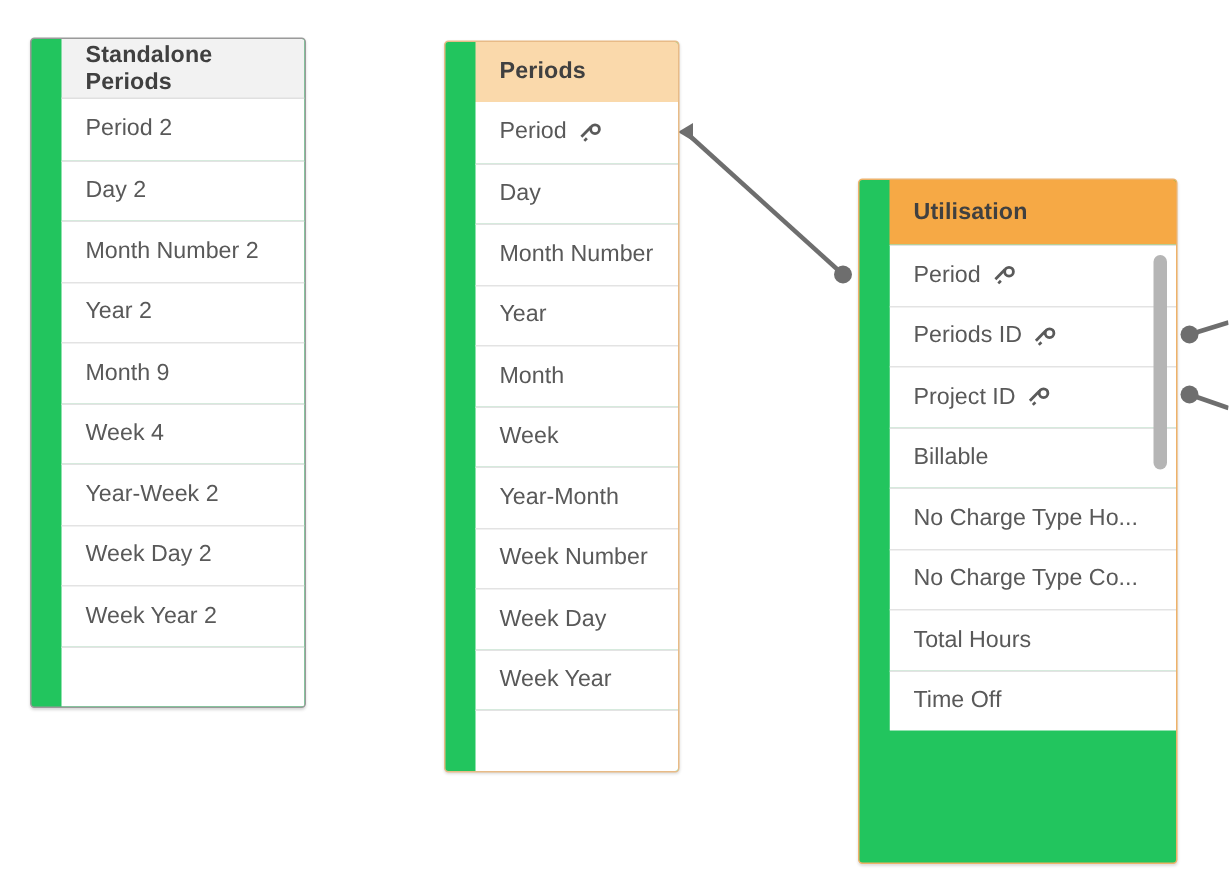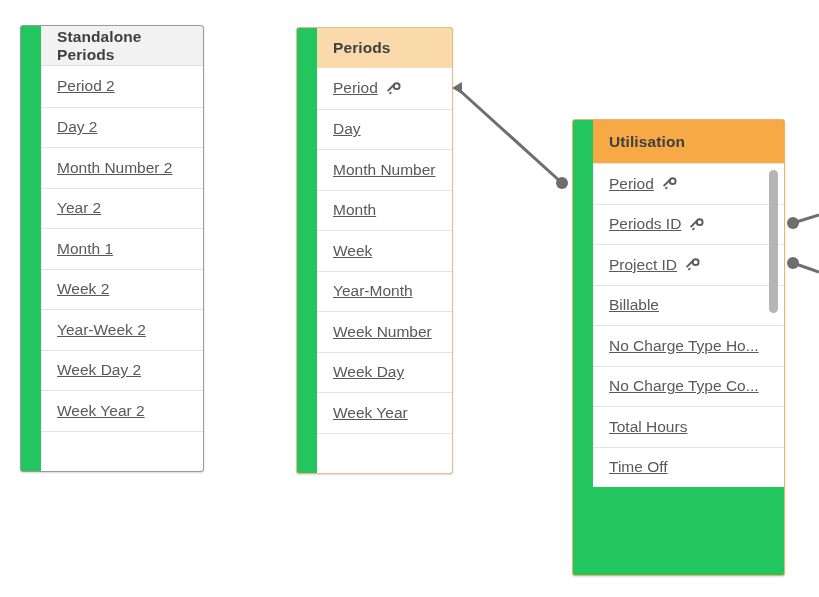--- a/index.html
+++ b/index.html
@@ -66,21 +66,20 @@
     height: 40.5px;
     display: flex;
     align-items: center;
     padding: 0 10px 0 16px;
     font-size: 15.5px;
     color: #595959;
     border-top: 1px solid #e3e3e3;
     background: #ffffff;
     white-space: nowrap;
     overflow: hidden;
-    text-decoration: underline;
   }
   .fld:first-child { border-top: none; }
   .fld.empty { color: transparent; }
 
   .key-ico {
     display: inline-block;
     margin-left: 8px;
     width: 15px;
     height: 15px;
     flex: none;
@@ -176,24 +175,24 @@
         <div class="fld">
           <span>Day 2</span>
         </div>
         <div class="fld">
           <span>Month Number 2</span>
         </div>
         <div class="fld">
           <span>Year 2</span>
         </div>
         <div class="fld">
-          <span>Month 1</span>
-        </div>
-        <div class="fld">
-          <span>Week 2</span>
+          <span>Month 9</span>
+        </div>
+        <div class="fld">
+          <span>Week 4</span>
         </div>
         <div class="fld">
           <span>Year-Week 2</span>
         </div>
         <div class="fld">
           <span>Week Day 2</span>
         </div>
         <div class="fld">
           <span>Week Year 2</span>
         </div>
@@ -216,20 +215,23 @@
                 <rect x="3.1" y="12.0" width="2.6" height="1.9" transform="rotate(-45 3.1 12.0)"></rect>
               </g>
             </svg>
           </span>
         </div>
         <div class="fld">
           <span>Day</span>
         </div>
         <div class="fld">
           <span>Month Number</span>
+        </div>
+        <div class="fld">
+          <span>Year</span>
         </div>
         <div class="fld">
           <span>Month</span>
         </div>
         <div class="fld">
           <span>Week</span>
         </div>
         <div class="fld">
           <span>Year-Month</span>
         </div>

